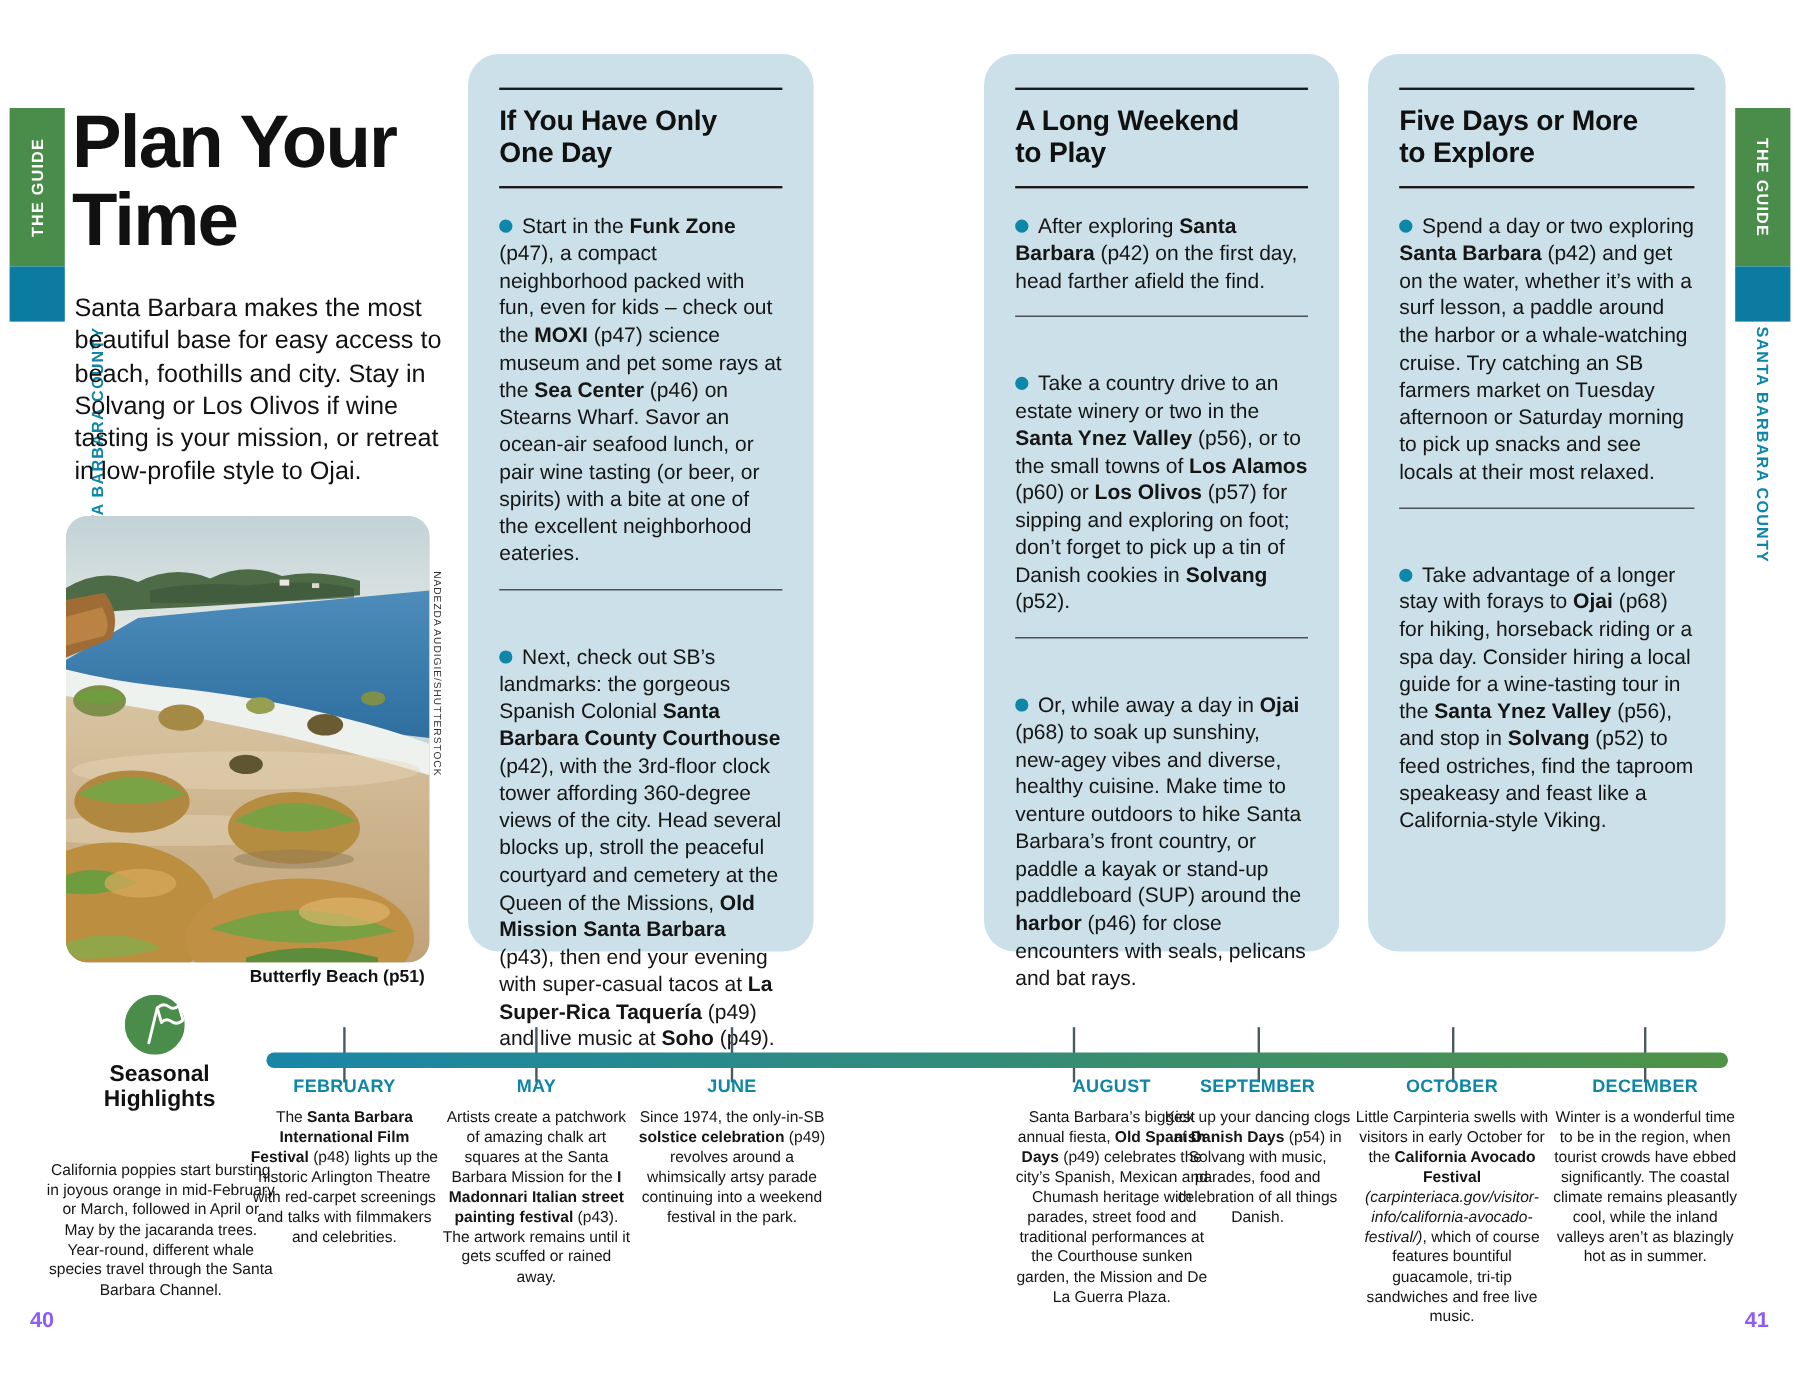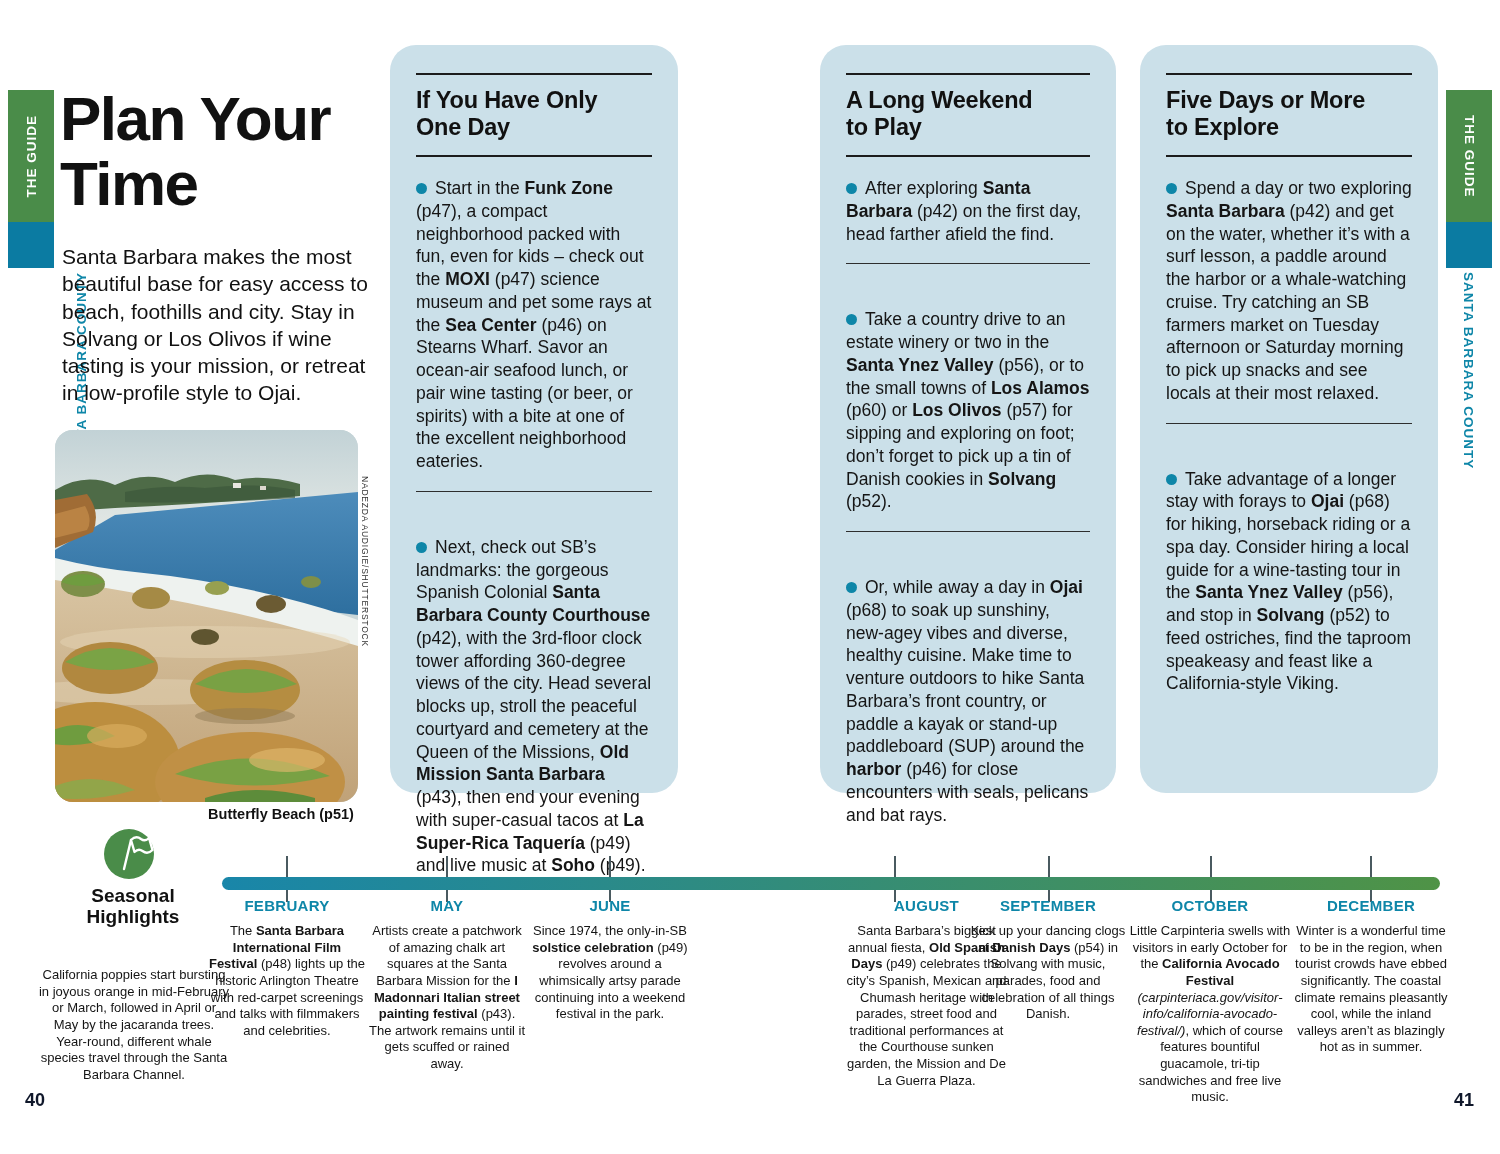--- a/index.html
+++ b/index.html
@@ -66,21 +66,21 @@
 
   
   .timeline-bar{position:absolute;left:222px;top:877px;width:1218px;height:13px;border-radius:7px;
     background:linear-gradient(90deg,var(--timeline-start),var(--timeline-end));}
   .tick{position:absolute;top:856px;width:2px;height:46px;background:var(--tick-gray);}
   .month{position:absolute;top:897px;text-align:center;}
   .month-label{color:var(--accent-teal);font-weight:bold;font-size:15px;letter-spacing:.3px;}
   .month-text{font-size:13px;line-height:1.28;margin-top:9px;color:#151515;overflow-wrap:anywhere;}
   .month-text b{font-weight:bold;} .month-text i{font-style:italic;}
 
-  .pagenum{position:absolute;top:1090px;font-weight:bold;font-size:18px;color:#0f172a;}
+  .pagenum{position:absolute;top:1090px;font-weight:bold;font-size:18px;color:#8b5cf6;}
   .pagenum.left{left:25px;} .pagenum.right{right:26px;}
 </style>
 </head>
 <body>
 
 <div class="page">
 
   <div class="edge-green left">
     <span class="guide-label vtext-up">THE GUIDE</span>
   </div>

